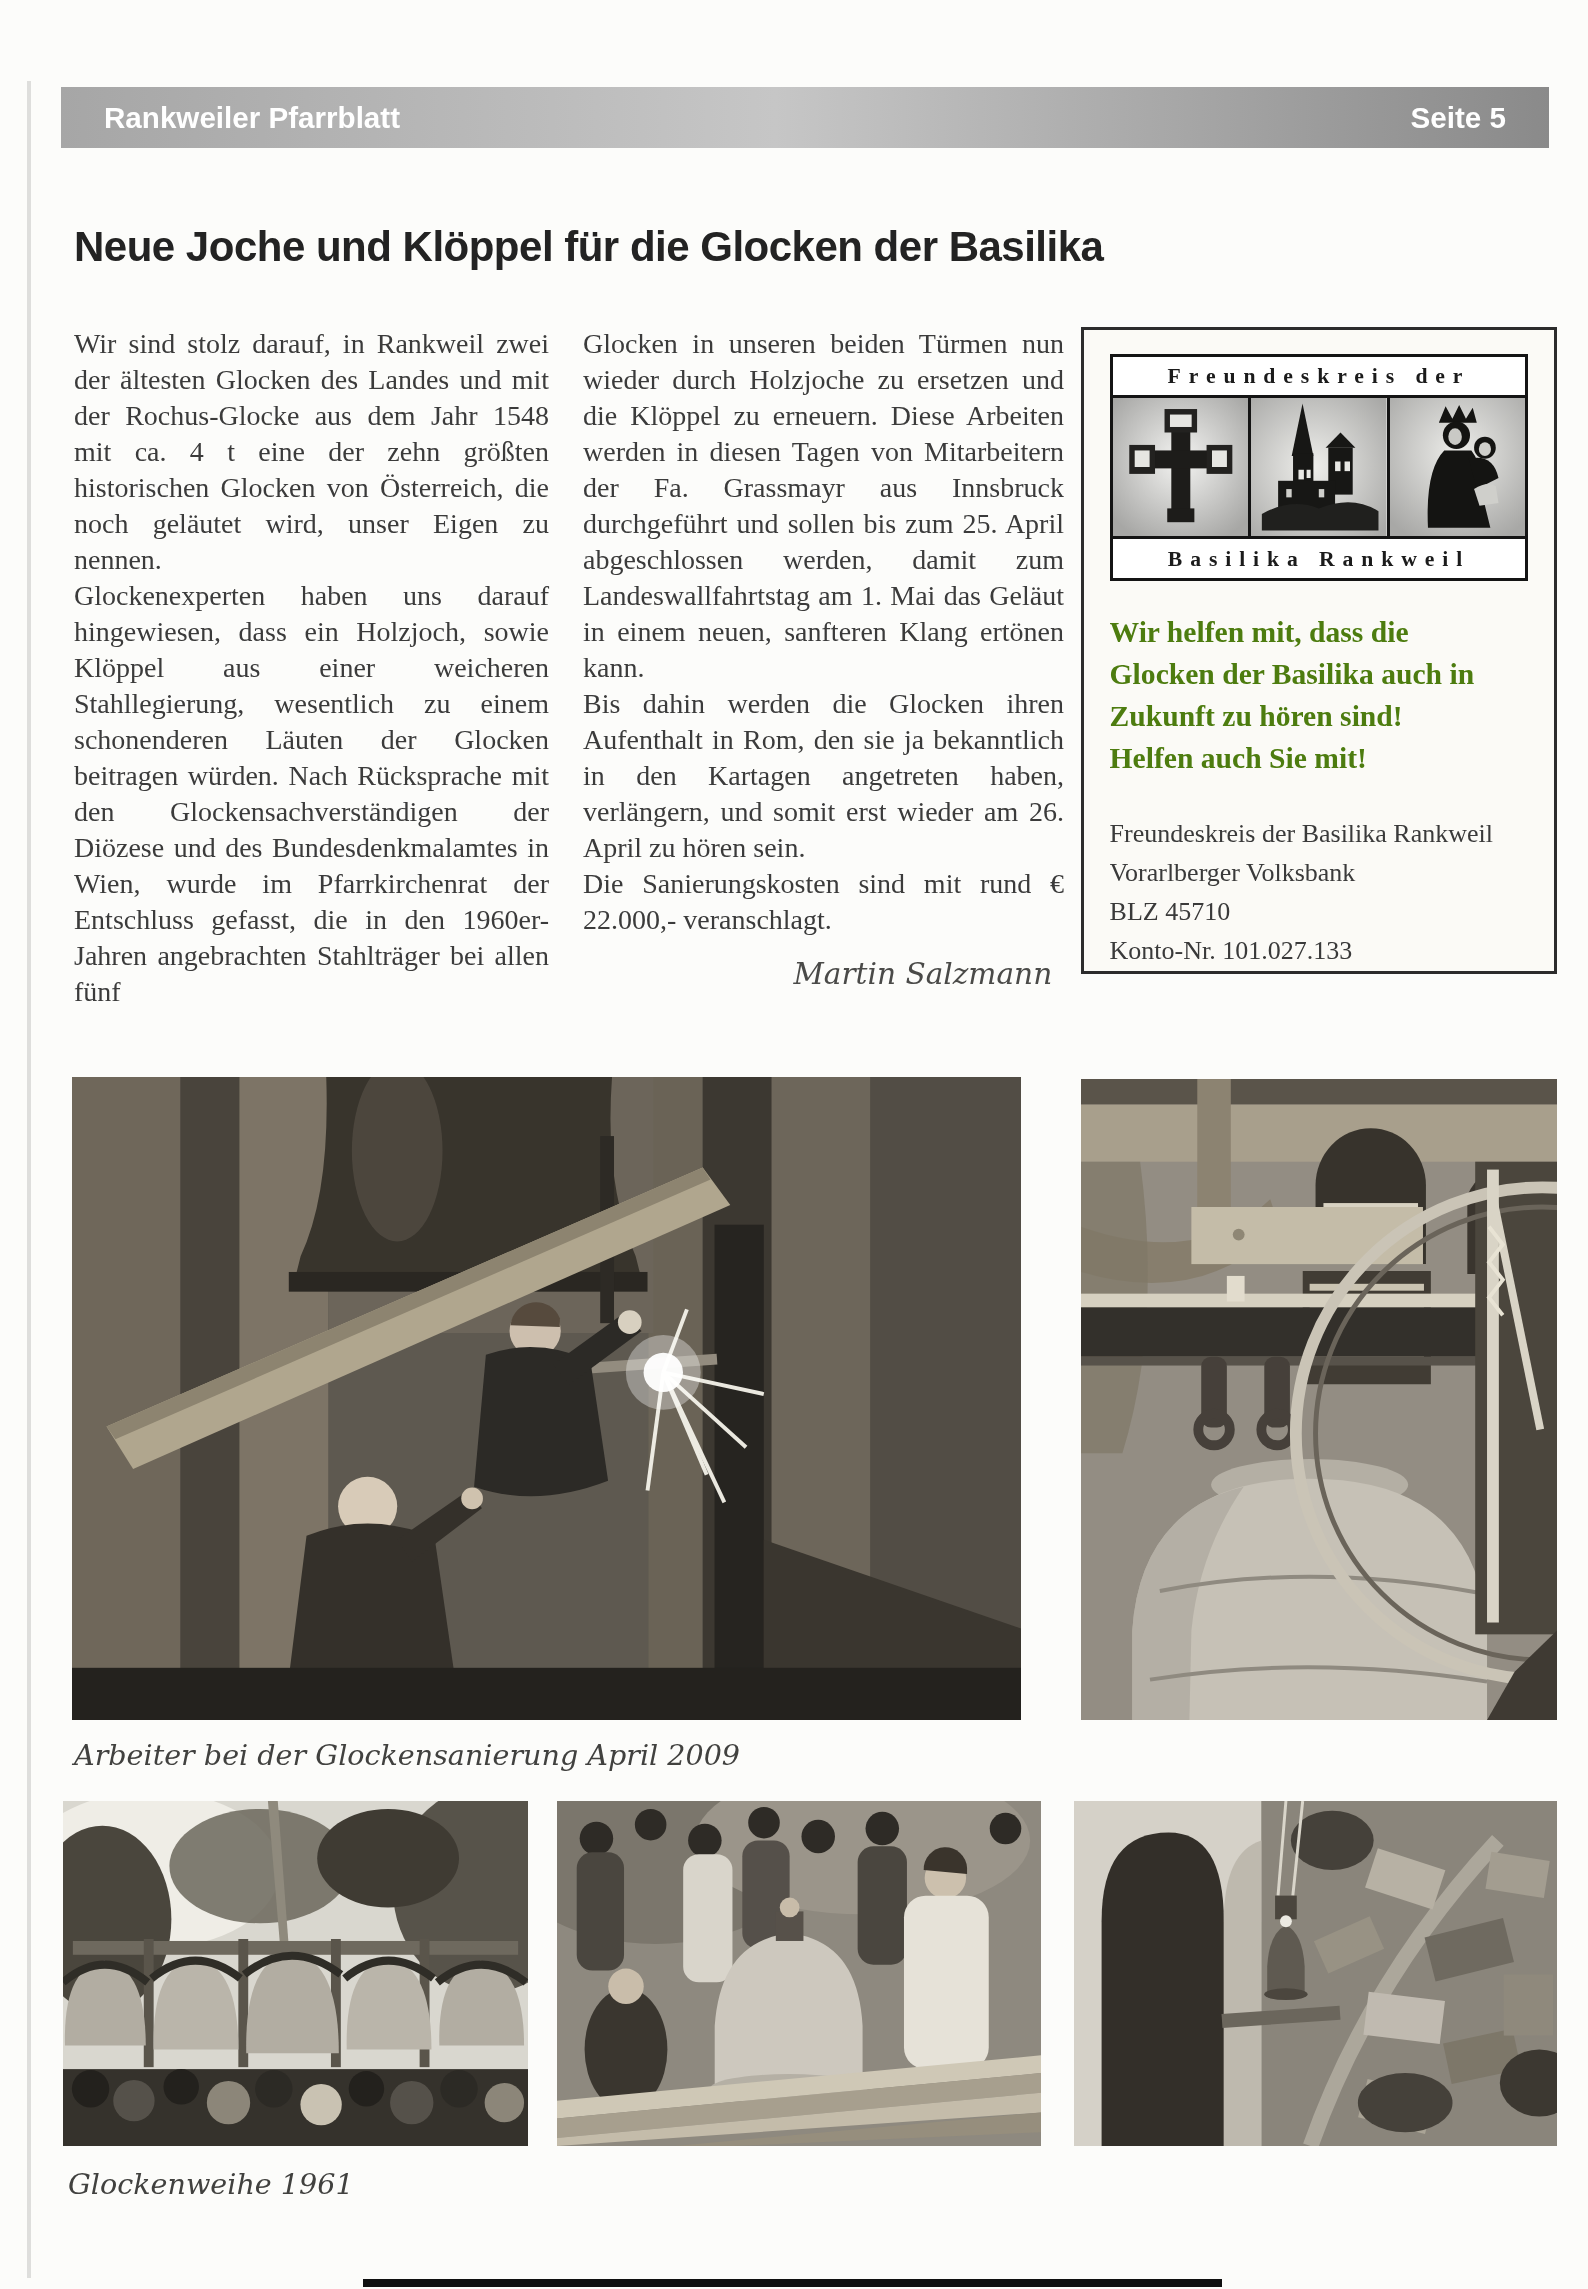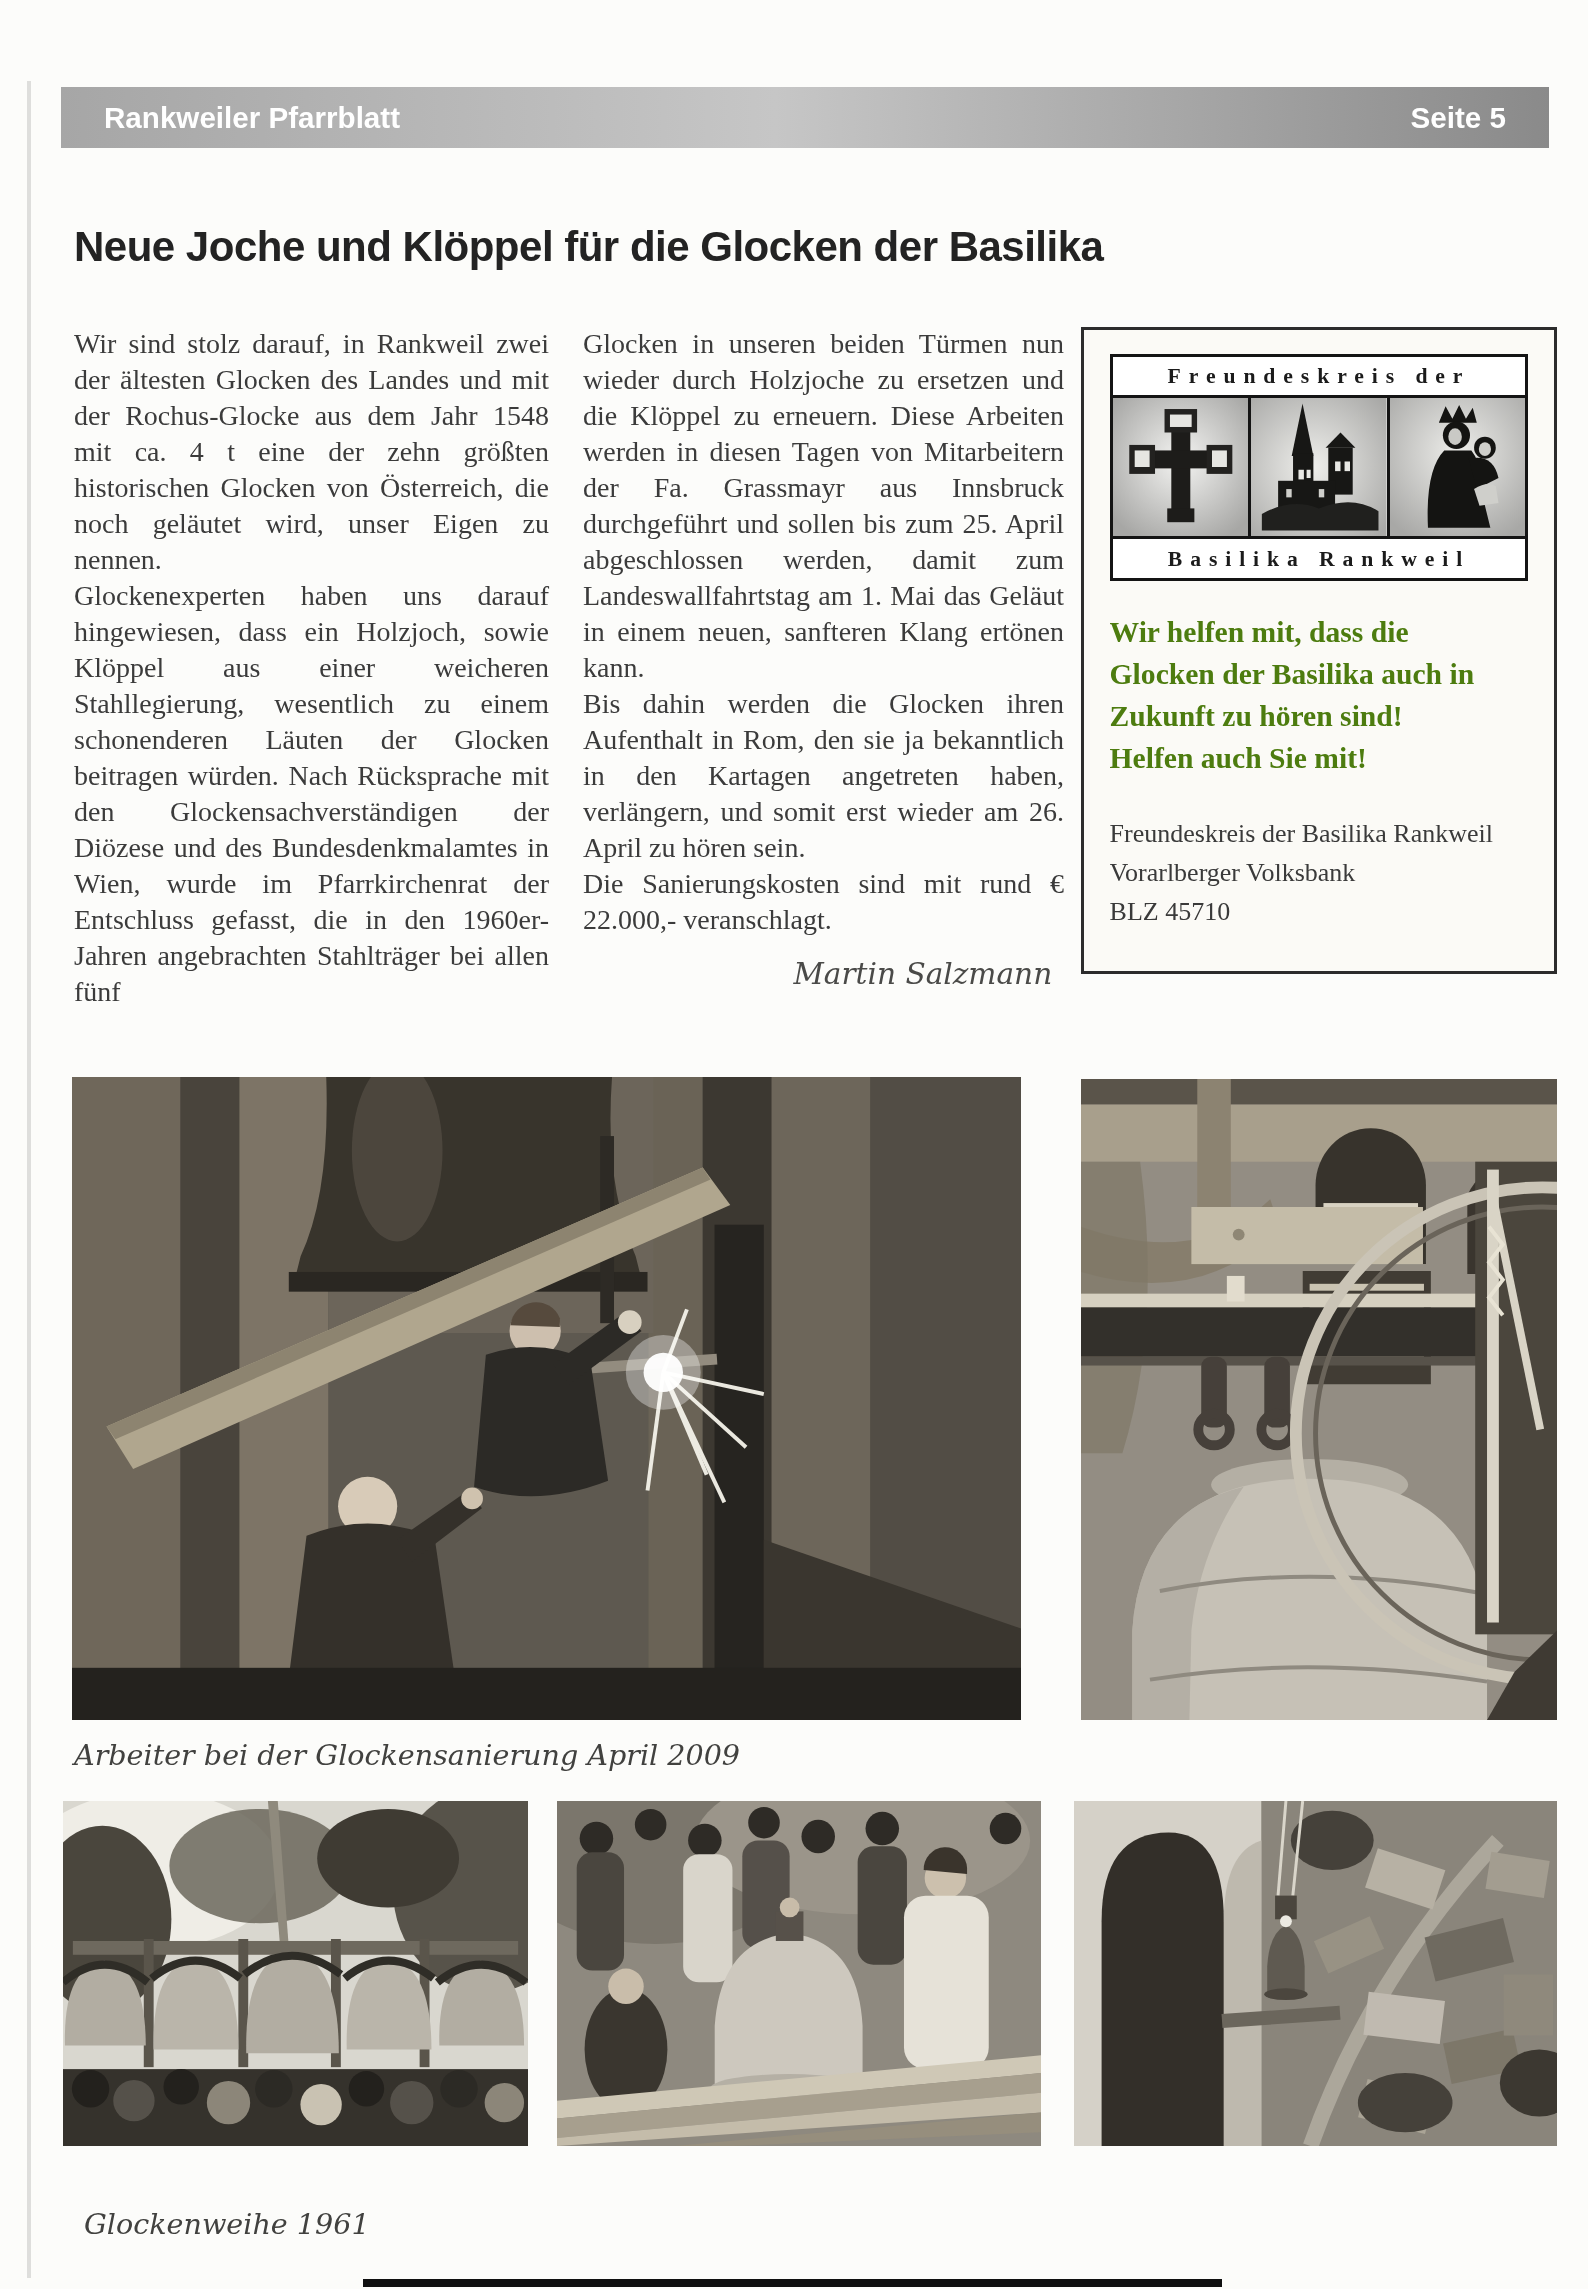--- a/index.html
+++ b/index.html
@@ -53,21 +53,21 @@
   .photo svg{display:block;width:100%;height:100%;}
   .photo-large-left{left:72px;top:1077px;width:949px;height:643px;}
   .photo-large-right{left:1081px;top:1079px;width:476px;height:641px;}
   .photo-b1{left:63px;top:1801px;width:465px;height:345px;}
   .photo-b2{left:557px;top:1801px;width:484px;height:345px;}
   .photo-b3{left:1074px;top:1801px;width:483px;height:345px;}
 
   .caption{position:absolute;font-family:"DejaVu Serif",serif;font-style:italic;
     font-size:28.6px;color:#41413f;}
   .caption-top{left:74px;top:1738px;}
-  .caption-bottom{left:84px;top:2167px;margin-top:40px;}
+  .caption-bottom{left:68px;top:2167px;}
 </style>
 </head>
 <body>
 
 <div class="page">
 
   <div class="abs scan-left"></div>
   <div class="abs scan-bottom"></div>
 
   <div class="abs header-bar">
@@ -163,20 +163,21 @@
       <div>Wir helfen mit, dass die</div>
       <div>Glocken der Basilika auch in</div>
       <div>Zukunft zu hören sind!</div>
       <div>Helfen auch Sie mit!</div>
     </div>
 
     <div class="bank">
       <div>Freundeskreis der Basilika Rankweil</div>
       <div>Vorarlberger Volksbank</div>
       <div>BLZ 45710</div>
+      <div>Konto-Nr. 101.027.133</div>
     </div>
   </div>
 
   <div class="photo photo-large-left">
     <svg viewBox="0 0 963 653" preserveAspectRatio="none" aria-hidden="true">
       <rect width="963" height="653" fill="#5e5950"></rect>
       <rect x="0" width="110" height="653" fill="#6f675a"></rect>
       <rect x="110" width="60" height="653" fill="#49443c"></rect>
       <rect x="170" width="90" height="653" fill="#7d7466"></rect>
       <rect x="585" width="55" height="653" fill="#6a6356"></rect>

